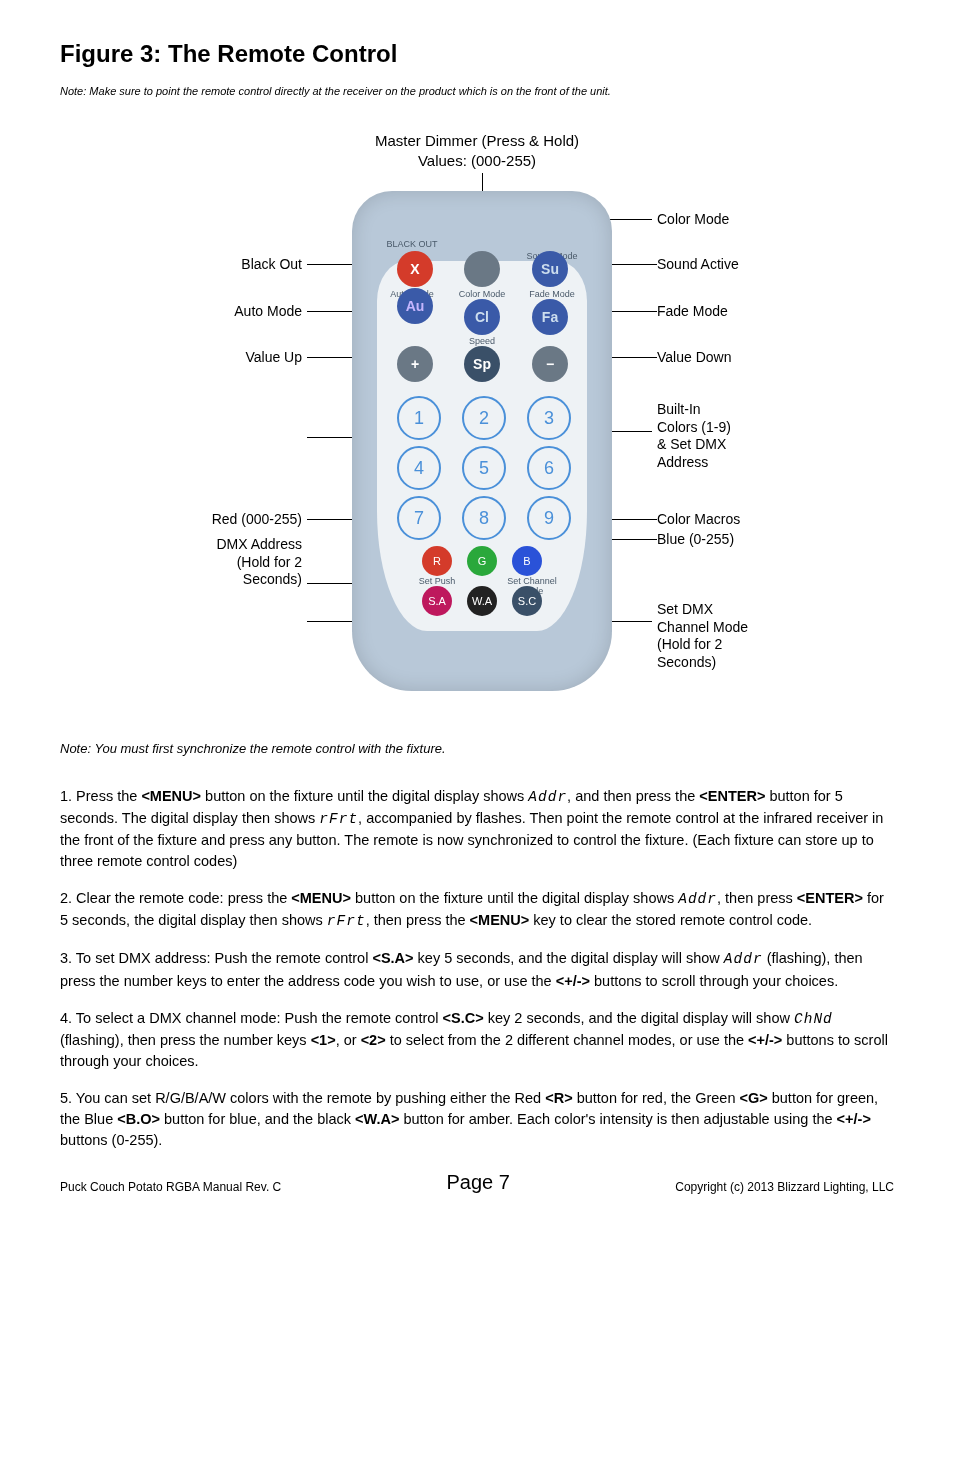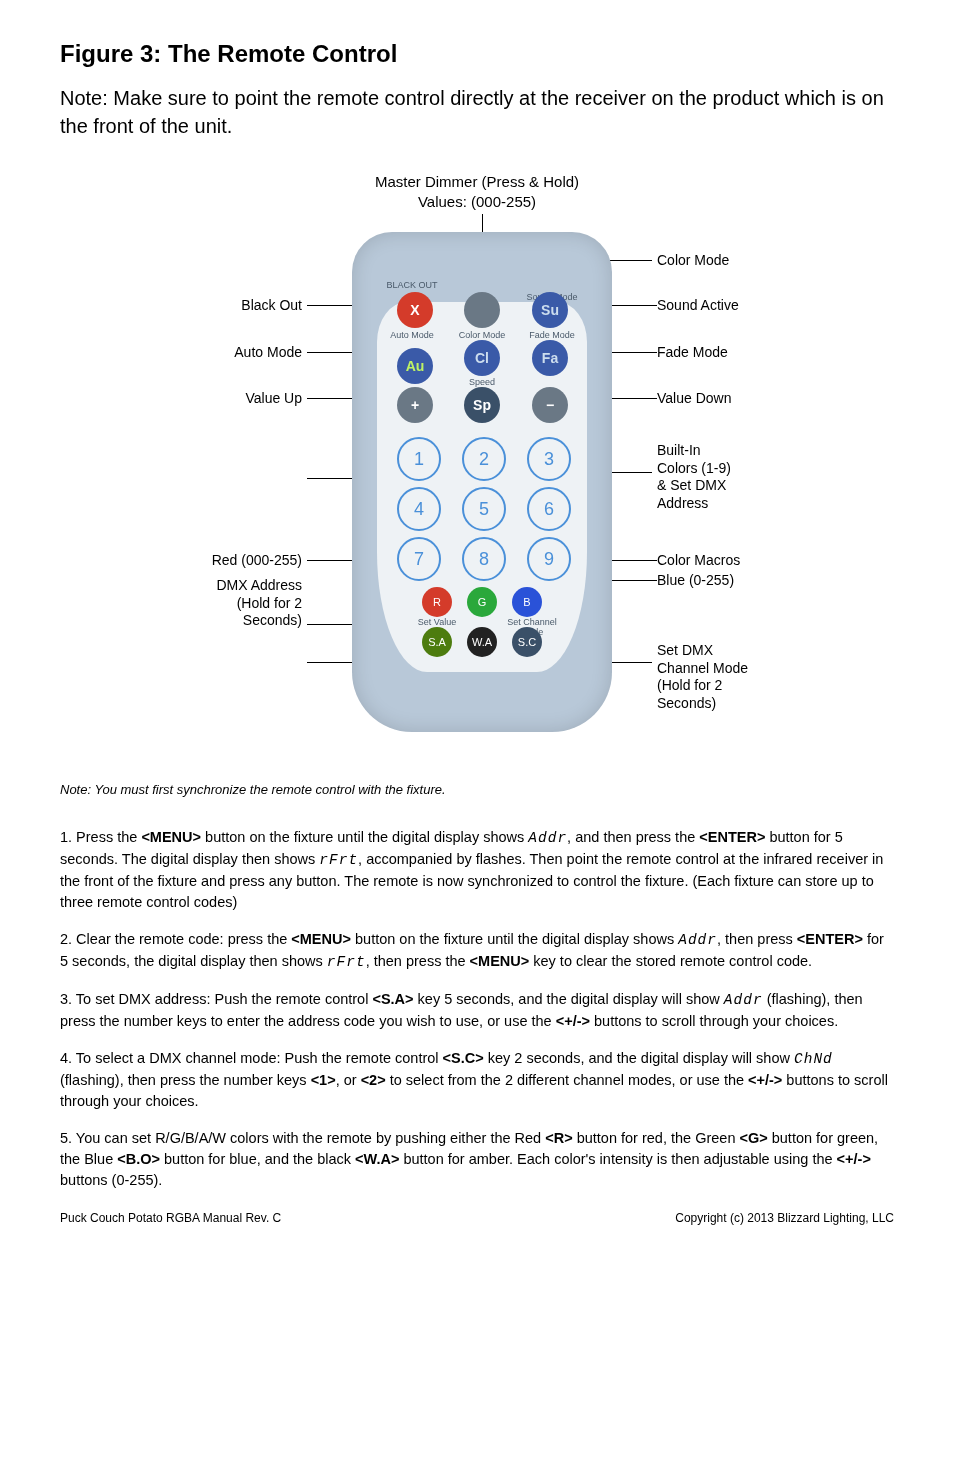--- a/index.html
+++ b/index.html
@@ -12,23 +12,24 @@
   }
   .page {
     padding: 40px 60px 20px 60px;
   }
   h2 {
     font-size: 24px;
     font-weight: bold;
     margin: 0 0 16px 0;
   }
   .intro {
-    font-size: 20px;
+    font-size: 11px;
     line-height: 1.4;
     margin-bottom: 32px;
+    font-style: italic;
   }
   .diagram-wrap {
     position: relative;
     width: 830px;
     height: 590px;
     margin: 8px auto 20px auto;
   }
   .dim-header {
     position: absolute;
     top: 0;
@@ -235,21 +236,21 @@
       <div class="rlabel" style="top:60px;left:170px">Sound Mode</div>
 
       <div class="rbtn" style="top:60px;left:45px;background:#d43b2a">X</div>
       <div class="rbtn" style="top:60px;left:112px;background:#6a7885"></div>
       <div class="rbtn" style="top:60px;left:180px;background:#3a5aa8;color:#cde">Su</div>
 
       <div class="rlabel" style="top:98px;left:30px">Auto Mode</div>
       <div class="rlabel" style="top:98px;left:100px">Color Mode</div>
       <div class="rlabel" style="top:98px;left:170px">Fade Mode</div>
 
-      <div class="rbtn" style="top:116px;left:45px;background:#3a5aa8;color:#bef264">Au</div>
+      <div class="rbtn" style="top:97px;left:45px;background:#3a5aa8;color:#c4b5fd">Au</div>
       <div class="rbtn" style="top:108px;left:112px;background:#3a5aa8;color:#cde">Cl</div>
       <div class="rbtn" style="top:108px;left:180px;background:#3a5aa8;color:#cde">Fa</div>
 
       <div class="rlabel" style="top:145px;left:100px">Speed</div>
 
       <div class="rbtn" style="top:155px;left:45px;background:#6a7885">+</div>
       <div class="rbtn" style="top:155px;left:112px;background:#3a5068">Sp</div>
       <div class="rbtn" style="top:155px;left:180px;background:#6a7885">−</div>
 
       <div class="numbtn" style="top:205px;left:45px">1</div>
@@ -259,24 +260,24 @@
       <div class="numbtn" style="top:255px;left:110px">5</div>
       <div class="numbtn" style="top:255px;left:175px">6</div>
       <div class="numbtn" style="top:305px;left:45px">7</div>
       <div class="numbtn" style="top:305px;left:110px">8</div>
       <div class="numbtn" style="top:305px;left:175px">9</div>
 
       <div class="smallbtn" style="top:355px;left:70px;background:#d43b2a">R</div>
       <div class="smallbtn" style="top:355px;left:115px;background:#2aa83b">G</div>
       <div class="smallbtn" style="top:355px;left:160px;background:#2a52d8">B</div>
 
-      <div class="rlabel" style="top:385px;left:55px">Set Value</div>
+      <div class="rlabel" style="top:385px;left:55px">Set Push</div>
       <div class="rlabel" style="top:385px;left:145px;width:70px">Set Channel Mode</div>
 
-      <div class="smallbtn" style="top:395px;left:70px;background:#4d7c0f">S.A</div>
+      <div class="smallbtn" style="top:395px;left:70px;background:#be185d">S.A</div>
       <div class="smallbtn" style="top:395px;left:115px;background:#222">W.A</div>
       <div class="smallbtn" style="top:395px;left:160px;background:#3a5068">S.C</div>
     </div>
   </div>
 
   <div class="note">Note: You must first synchronize the remote control with the fixture.</div>
 
   <div class="body-text">
     <p>
       <span>1. Press the </span><b>&lt;MENU&gt;</b><span> button on the fixture until the digital display shows </span><span class="seg">Addr</span><span>, and then press the </span><b>&lt;ENTER&gt;</b><span> button for 5 seconds. The digital display then shows </span><span class="seg">rFrt</span><span>, accompanied by flashes. Then point the remote control at the infrared receiver in the front of the fixture and press any button. The remote is now synchronized to control the fixture. (Each fixture can store up to three remote control codes)</span>
@@ -290,15 +291,16 @@
     <p>
       <span>4. To select a DMX channel mode: Push the remote control </span><b>&lt;S.C&gt;</b><span> key 2 seconds, and the digital display will show </span><span class="seg">ChNd</span><span> (flashing), then press the number keys </span><b>&lt;1&gt;</b><span>, or </span><b>&lt;2&gt;</b><span> to select from the 2 different channel modes, or use the </span><b>&lt;+/-&gt;</b><span> buttons to scroll through your choices.</span>
     </p>
     <p>
       <span>5. You can set R/G/B/A/W colors with the remote by pushing either the Red </span><b>&lt;R&gt;</b><span> button for red, the Green </span><b>&lt;G&gt;</b><span> button for green, the Blue </span><b>&lt;B.O&gt;</b><span> button for blue, and the black </span><b>&lt;W.A&gt;</b><span> button for amber. Each color's intensity is then adjustable using the </span><b>&lt;+/-&gt;</b><span> buttons (0-255).</span>
     </p>
   </div>
 
   <div class="footer">
     <div>Puck Couch Potato RGBA Manual Rev. C</div>
+    <div class="center">Page 7</div>
     <div>Copyright (c) 2013 Blizzard Lighting, LLC</div>
   </div>
 </div>
 
 </body></html>

